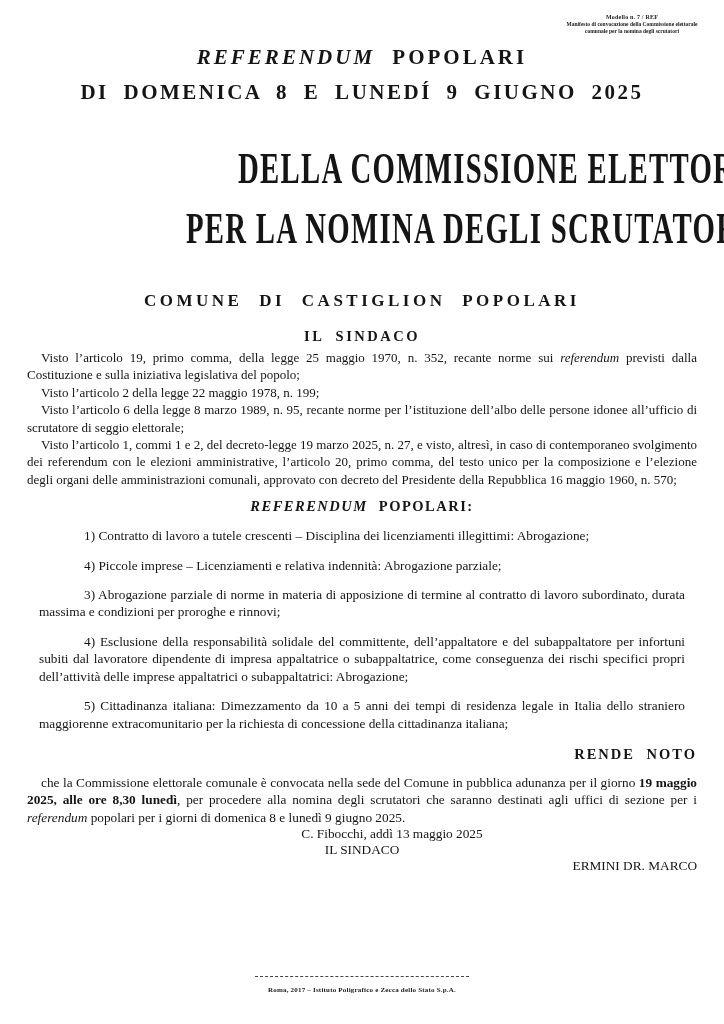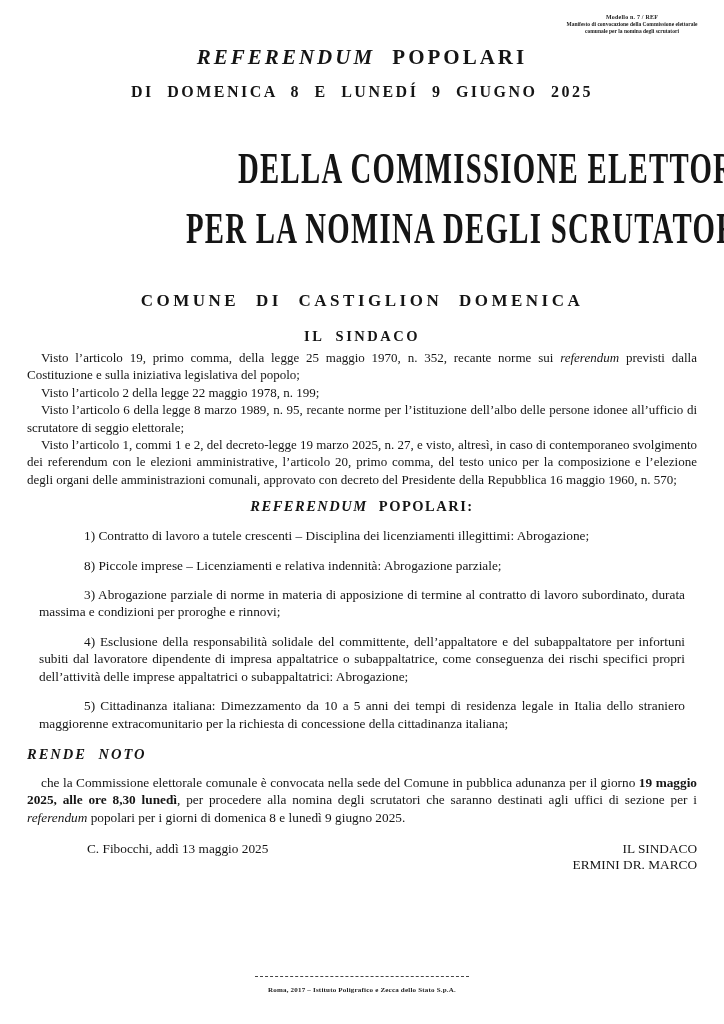--- a/index.html
+++ b/index.html
@@ -31,21 +31,21 @@
 
   
   .subtitle-block { padding-top: 44px; text-align: center; }
   .subtitle-line1 {
     font-size: 21px; line-height: 26px; font-weight: bold;
     letter-spacing: 3px; word-spacing: 9px; white-space: nowrap;
   }
   .subtitle-line1 .seg-i { font-style: italic; }
   .subtitle-line2 {
     margin-top: 9px;
-    font-size: 16px; line-height: 26px; font-weight: bold;
+    font-size: 21px; line-height: 26px; font-weight: bold;
     letter-spacing: 2.5px; word-spacing: 7px; white-space: nowrap;
   }
 
   
   .main-title { margin-top: 38px; text-align: center; }
   .main-title .title-line {
     display: block; line-height: 50px; white-space: nowrap;
   }
   .main-title .title-line > span {
     display: inline-block;
@@ -72,32 +72,32 @@
 
   .referendum-header {
     margin: 9px 0 8px 0; text-align: center; text-indent: 0;
     font-size: 14.5px; line-height: 18px; letter-spacing: 1.5px; word-spacing: 6px;
   }
 
   .ref-list { font-size: 13.3px; line-height: 17.4px; text-align: justify; margin-top: 8px; }
   .ref-list p { margin: 12px; text-indent: 45px; }
 
   .rende-noto {
-    margin-top: 13px; text-align: left;
+    margin-top: 13px; text-align: right;
     font-size: 14.5px; line-height: 18px; font-weight: bold;
-    letter-spacing: 2px; word-spacing: 6px; font-style: italic;
+    letter-spacing: 2px; word-spacing: 6px;
   }
 
   .closing-block { margin-top: 11px; font-size: 13.3px; line-height: 17.4px; text-align: justify; }
   .closing-block p { margin: 0; text-indent: 14px; }
 
   .signature-row {
-    margin-top: 15px;
     display: flex; justify-content: space-between; align-items: center;
     font-size: 13.3px;
+    flex-direction: column;
   }
   .signature-row .place-date { padding-left: 60px; }
   .mayor-name { margin-top: 0; text-align: right; font-size: 13.3px; }
 
   .footer {
     position: absolute; left: 0; right: 0; bottom: 28px;
     text-align: center;
   }
   .footer-line {
     display: block; width: 214px; margin: 0 auto 1px auto;
@@ -119,36 +119,36 @@
   <div class="subtitle-block">
     <div class="subtitle-line1"><span class="seg-i">REFERENDUM</span><span> POPOLARI</span></div>
     <div class="subtitle-line2">DI DOMENICA 8 E LUNEDÍ 9 GIUGNO 2025</div>
   </div>
 
   <div class="main-title">
     <div class="title-line"><span>DELLA COMMISSIONE ELETTORALE COMUNALE</span></div>
     <div class="title-line"><span>PER LA NOMINA DEGLI SCRUTATORI</span></div>
   </div>
 
-  <div class="municipality">COMUNE DI CASTIGLION DOMENICA</div>
+  <div class="municipality">COMUNE DI CASTIGLION POPOLARI</div>
 
   <div class="mayor-heading">IL SINDACO</div>
 
   <div class="body-block">
     <p><span>Visto l’articolo 19, primo comma, della legge 25 maggio 1970, n. 352, recante norme sui </span><span class="seg-i">referendum</span><span> previsti dalla Costituzione e sulla iniziativa legislativa del popolo;</span></p>
     <p><span>Visto l’articolo 2 della legge 22 maggio 1978, n. 199;</span></p>
     <p><span>Visto l’articolo 6 della legge 8 marzo 1989, n. 95, recante norme per l’istituzione dell’albo delle persone idonee all’ufficio di scrutatore di seggio elettorale;</span></p>
     <p><span>Visto l’articolo 1, commi 1 e 2, del decreto-legge 19 marzo 2025, n. 27, e visto, altresì, in caso di contemporaneo svolgimento dei referendum con le elezioni amministrative, l’articolo 20, primo comma, del testo unico per la composizione e l’elezione degli organi delle amministrazioni comunali, approvato con decreto del Presidente della Repubblica 16 maggio 1960, n. 570;</span></p>
   </div>
 
   <div class="referendum-header"><span class="seg-bi">REFERENDUM</span><span class="seg-b"> POPOLARI:</span></div>
 
   <div class="ref-list">
     <p><span>1) Contratto di lavoro a tutele crescenti – Disciplina dei licenziamenti illegittimi: Abrogazione;</span></p>
-    <p><span>8) Piccole imprese – Licenziamenti e relativa indennità: Abrogazione parziale;</span></p>
+    <p><span>4) Piccole imprese – Licenziamenti e relativa indennità: Abrogazione parziale;</span></p>
     <p><span>3) Abrogazione parziale di norme in materia di apposizione di termine al contratto di lavoro subordinato, durata massima e condizioni per proroghe e rinnovi;</span></p>
     <p><span>4) Esclusione della responsabilità solidale del committente, dell’appaltatore e del subappaltatore per infortuni subiti dal lavoratore dipendente di impresa appaltatrice o subappaltatrice, come conseguenza dei rischi specifici propri dell’attività delle imprese appaltatrici o subappaltatrici: Abrogazione;</span></p>
     <p><span>5) Cittadinanza italiana: Dimezzamento da 10 a 5 anni dei tempi di residenza legale in Italia dello straniero maggiorenne extracomunitario per la richiesta di concessione della cittadinanza italiana;</span></p>
   </div>
 
   <div class="rende-noto">RENDE  NOTO</div>
 
   <div class="closing-block">
     <p><span>che la Commissione elettorale comunale è convocata nella sede del Comune in pubblica adunanza per il giorno </span><span class="seg-b">19 maggio 2025, alle ore 8,30 lunedì</span><span>, per procedere alla nomina degli scrutatori che saranno destinati agli uffici di sezione per i </span><span class="seg-i">referendum</span><span> popolari per i giorni di domenica 8 e lunedì 9 giugno 2025.</span></p>
   </div>

